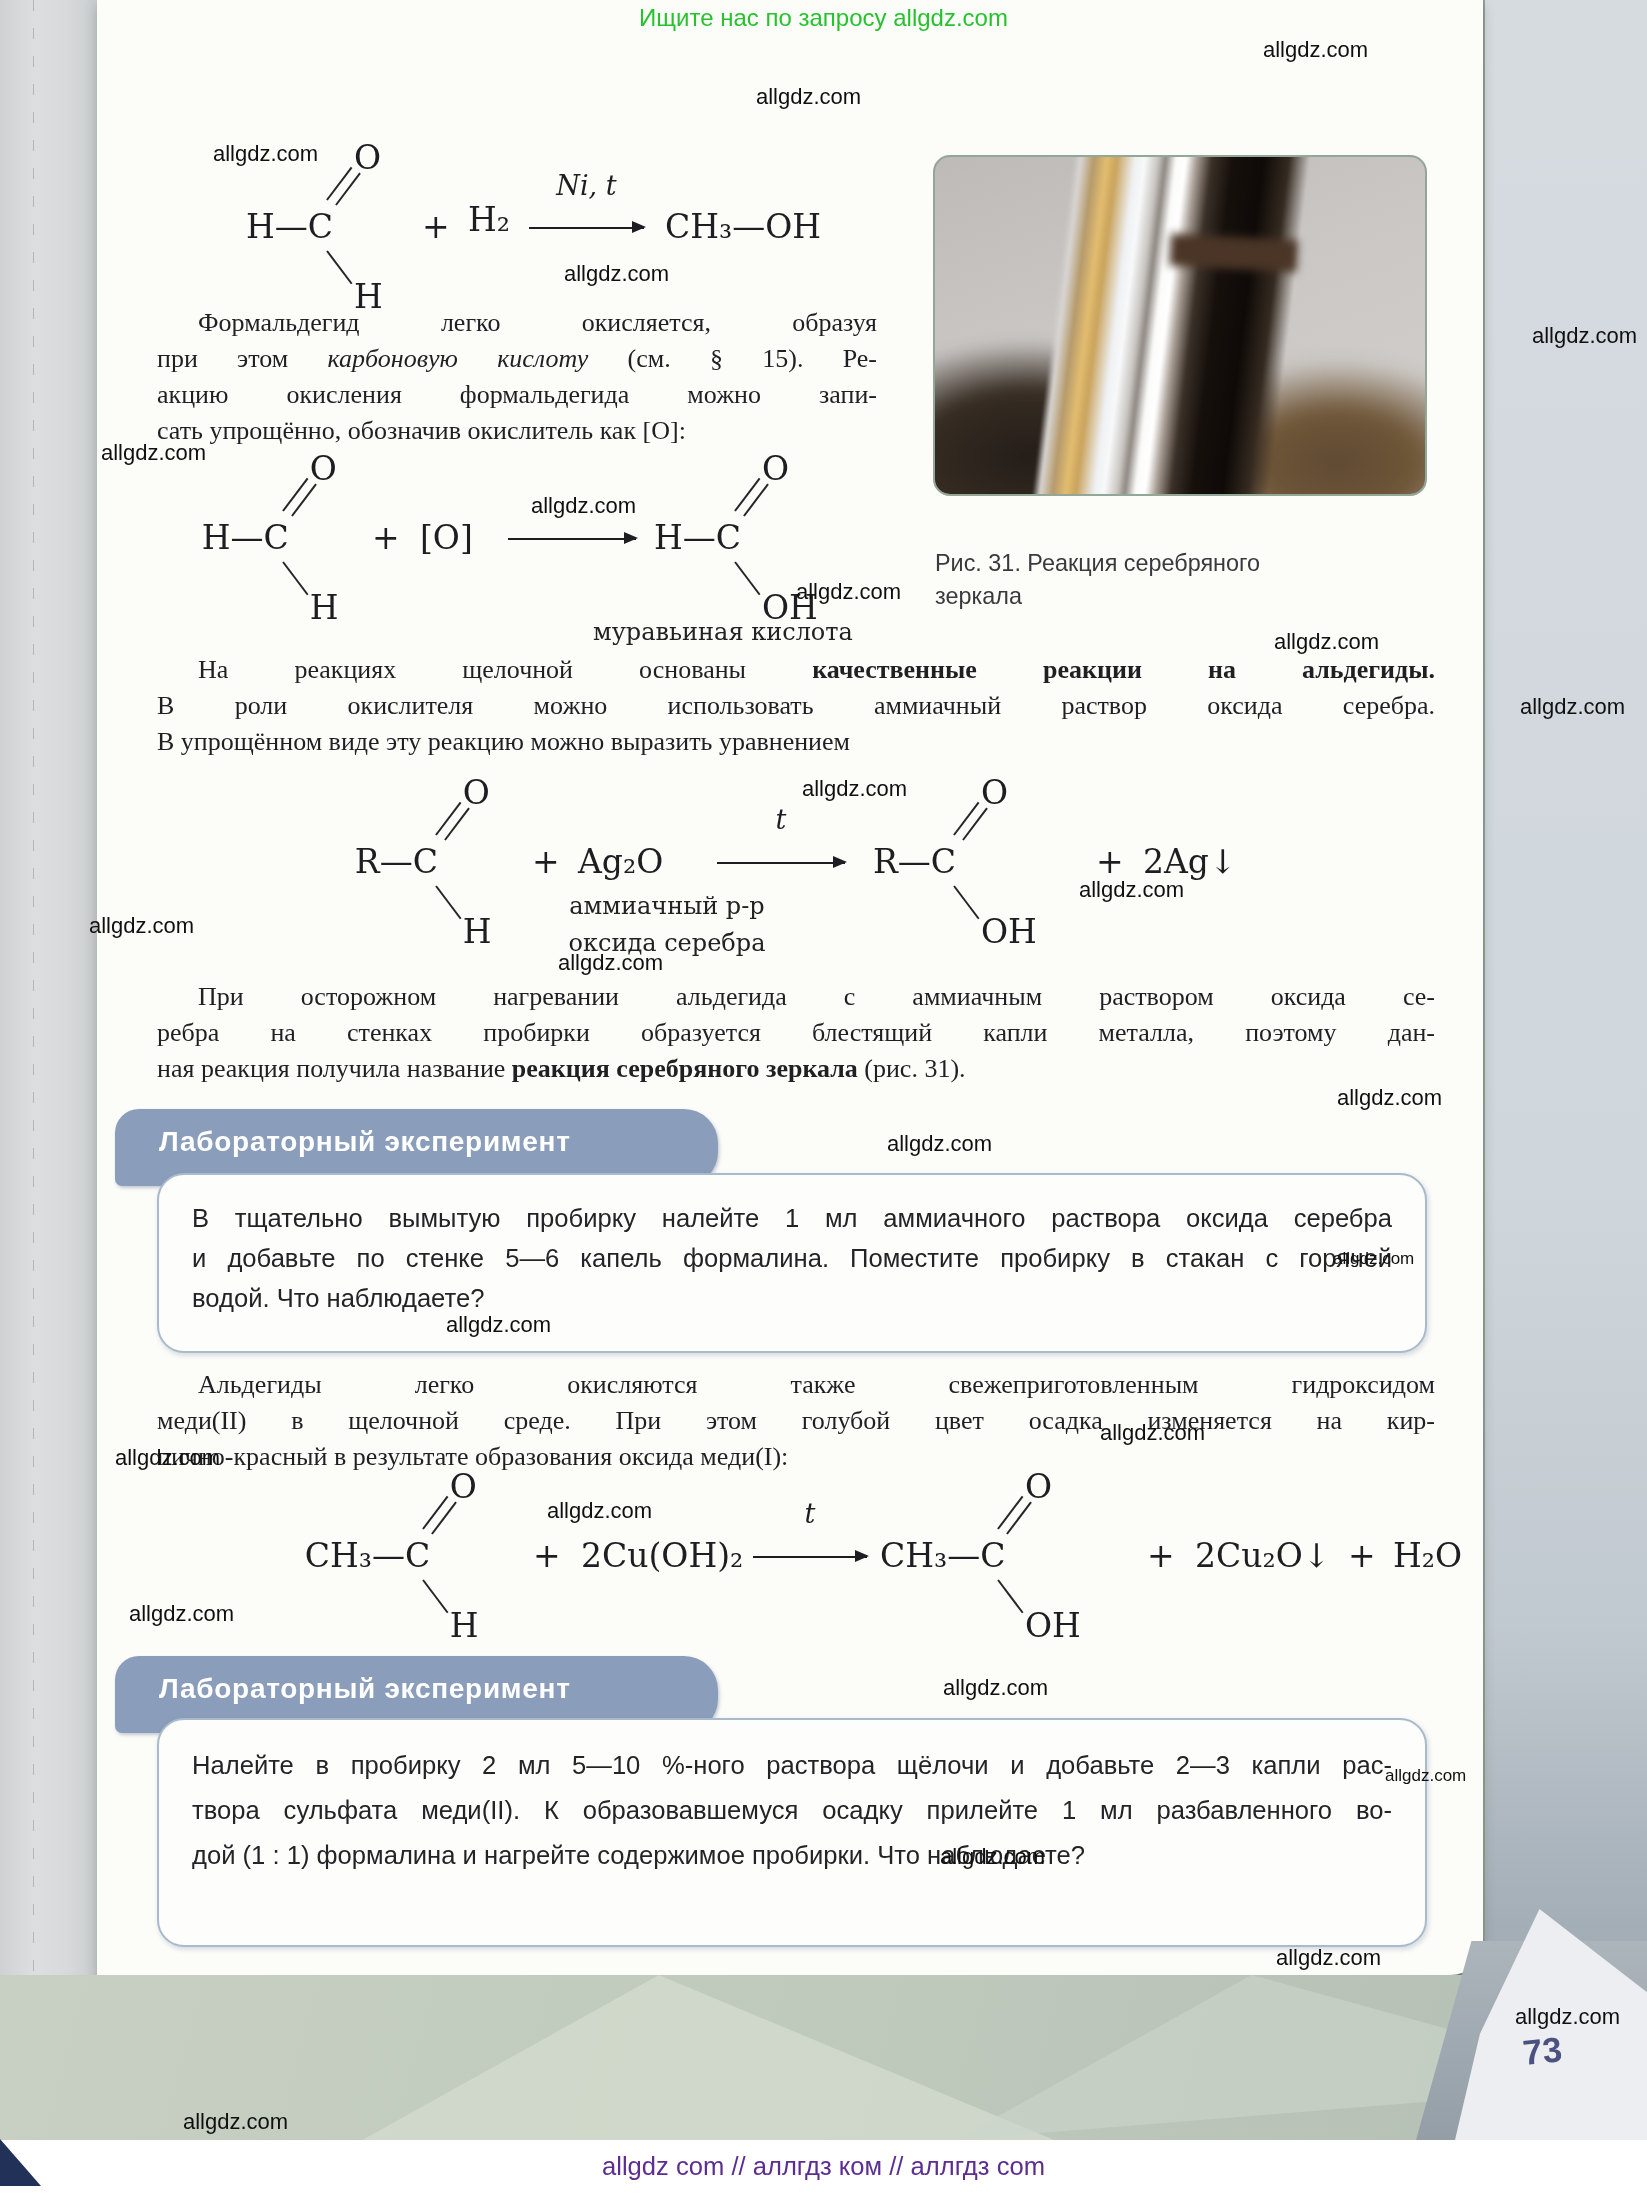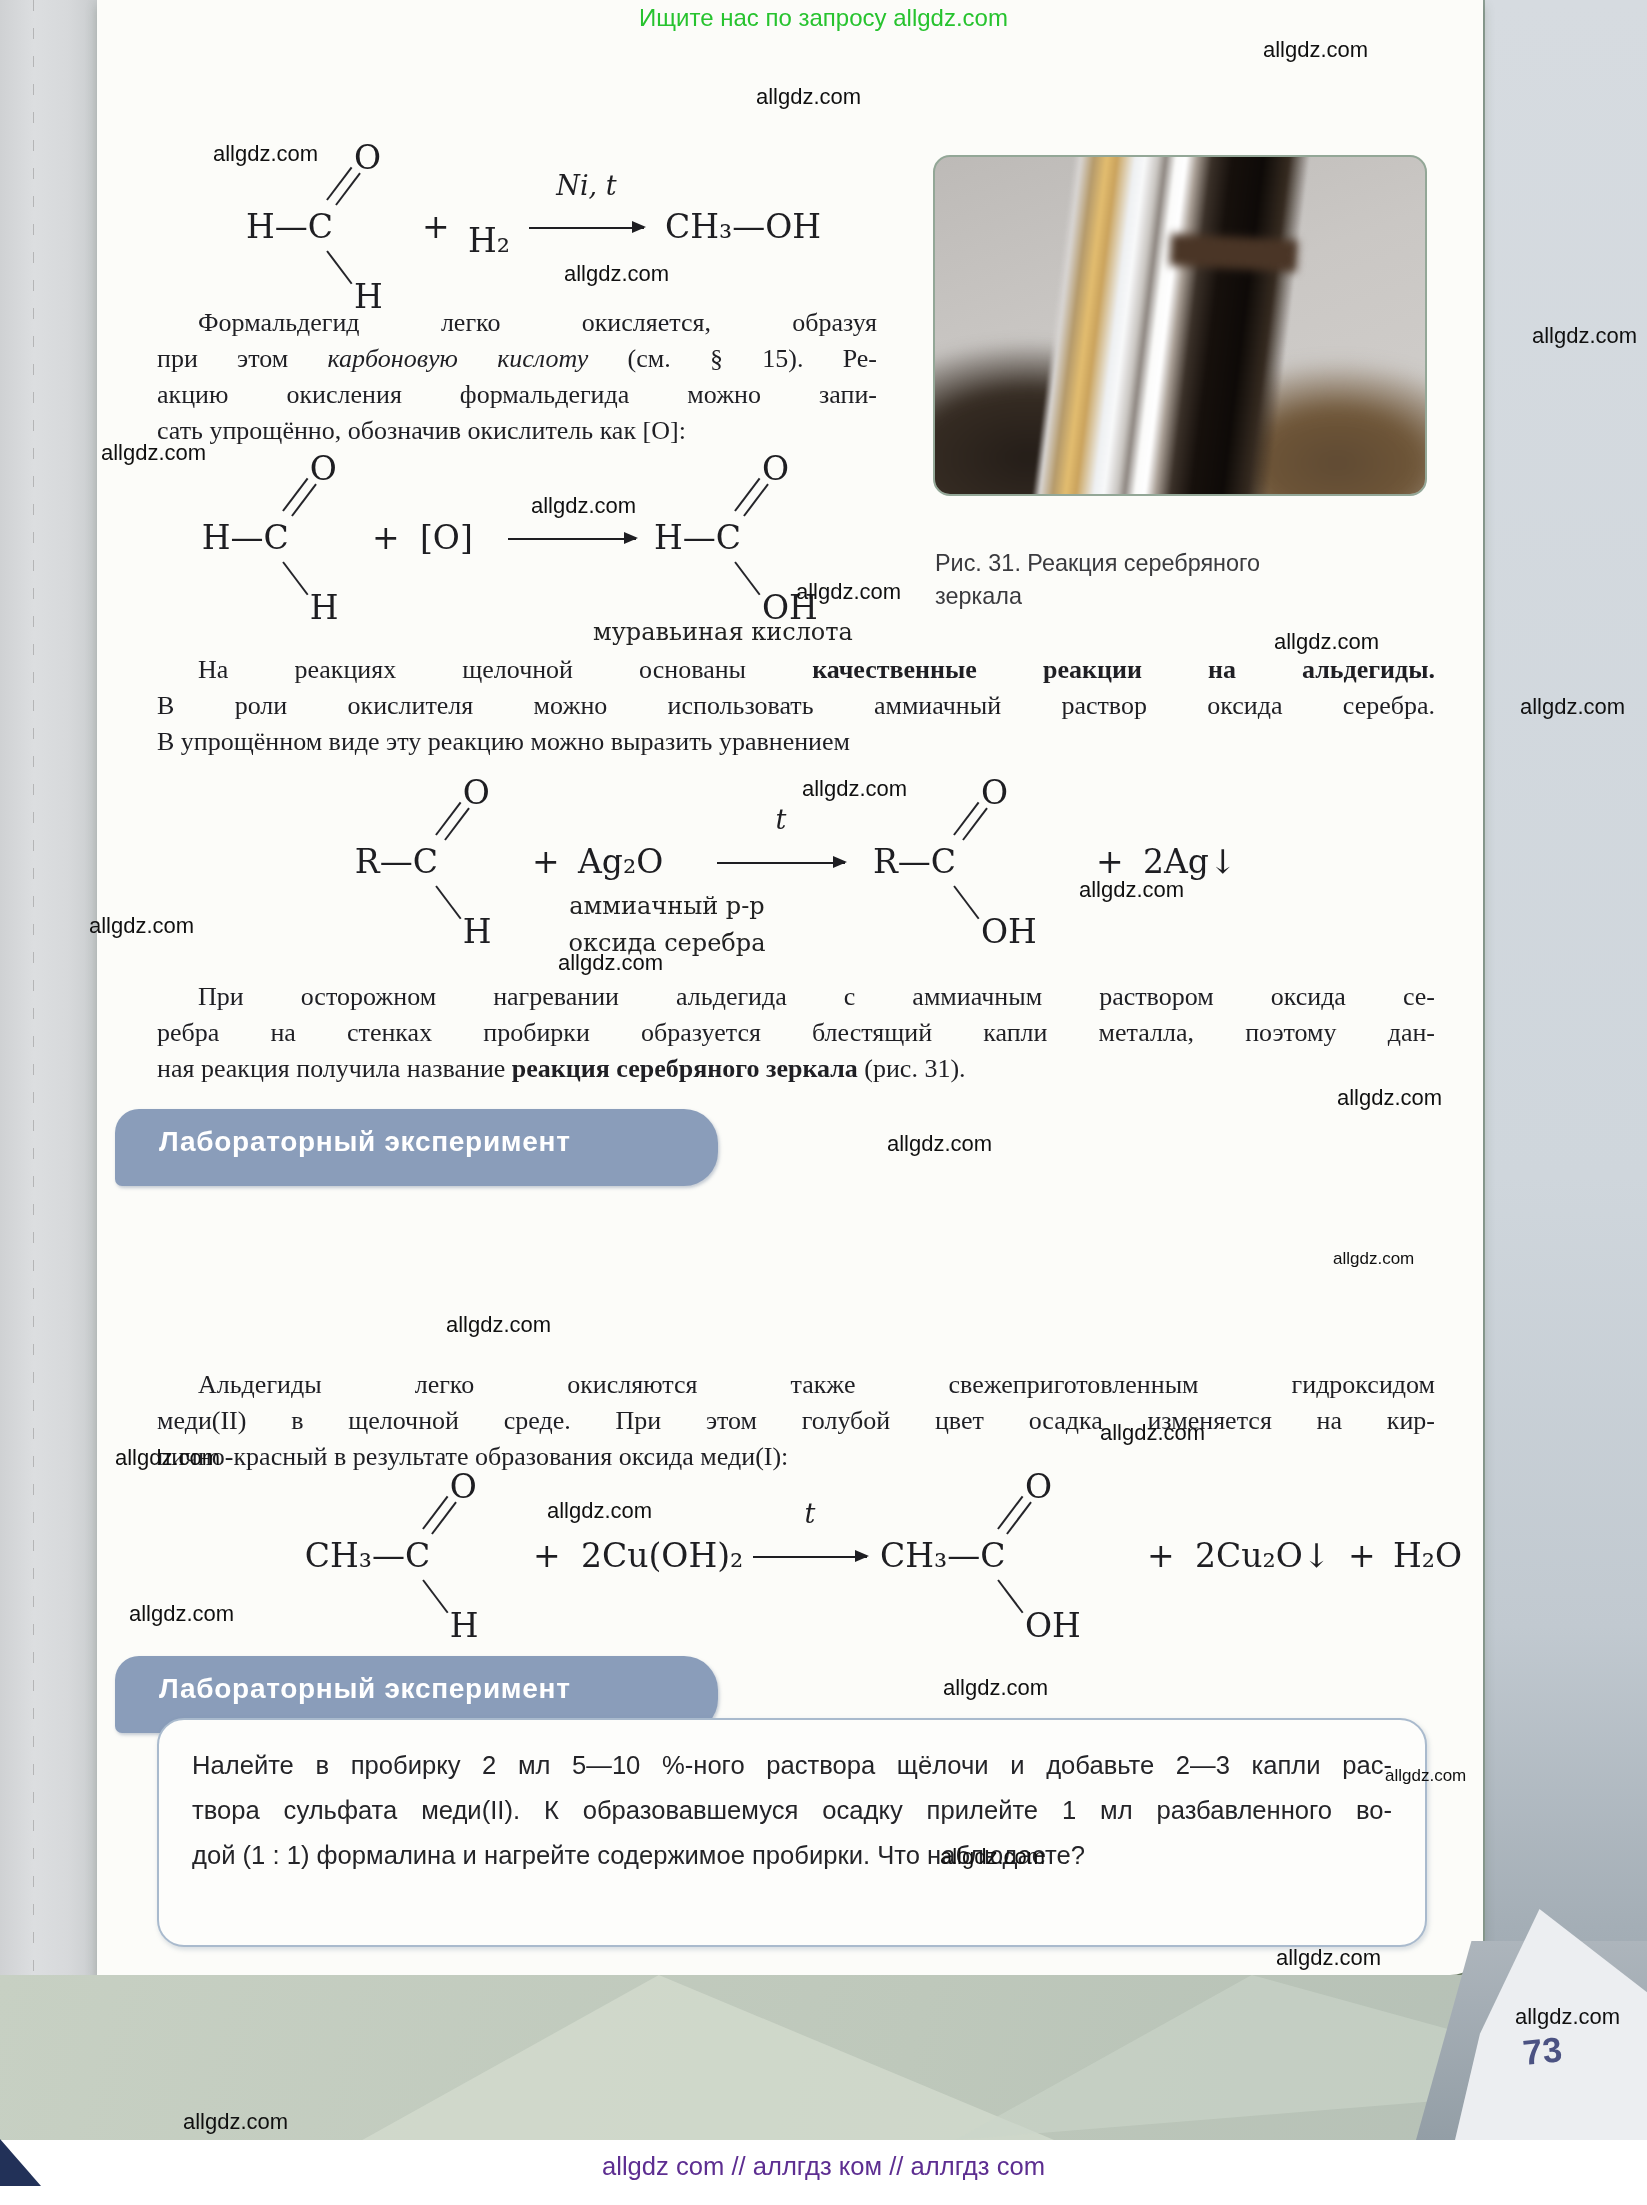--- a/index.html
+++ b/index.html
@@ -120,21 +120,21 @@
     <div class="eq" style="left:142px;top:142px;width:745px;height:177px;">
       <div class="cg" style="left:7px;top:0;--cx:67px;">
         <span class="cg-base">H—C</span>
         <span class="cg-o">O</span>
         <span class="cg-dn">H</span>
         <i class="bond db1"></i>
         <i class="bond db2"></i>
         <i class="bond sb"></i>
       </div>
       <span class="tok" style="left:183px;top:65px;">+</span>
-      <span class="tok" style="left:229px;top:79px;">H₂</span>
+      <span class="tok" style="left:229px;top:58px;">H₂</span>
       <div class="arrow" style="left:290px;top:85px;width:115px;"></div>
       <div class="arrow-label" style="left:290px;top:28px;width:115px;">Ni, t</div>
       <span class="tok" style="left:426px;top:65px;">CH₃—OH</span>
     </div>
 
     <div class="photo">
       <div class="ph-dark"></div>
       <div class="ph-brown"></div>
       <div class="ph-tube"></div>
     </div>
@@ -208,20 +208,25 @@
 
     <div class="para" style="left:60px;top:979px;width:1278px;">
         <div class="tline tline-first"><span>При осторожном нагревании альдегида с аммиачным раствором оксида се-</span></div>
         <div class="tline"><span>ребра на стенках пробирки образуется блестящий капли металла, поэтому дан-</span></div>
         <div class="tline tline-last"><span>ная реакция получила название </span><span style="font-weight: bold;">реакция серебряного зеркала</span><span> (рис. 31).</span></div>
       </div>
 
     <div class="lab-tab" style="left:18px;top:1109px;">
       <div class="lab-title">Лабораторный эксперимент</div>
     </div>
+    <div class="lab-body lab1-body" style="left:60px;top:1173px;">
+        <div class="lab-line">В тщательно вымытую пробирку налейте 1 мл аммиачного раствора оксида серебра</div>
+        <div class="lab-line">и добавьте по стенке 5—6 капель формалина. Поместите пробирку в стакан с горячей</div>
+        <div class="lab-line">водой. Что наблюдаете?</div>
+      </div>
 
     <div class="para" style="left:60px;top:1367px;width:1278px;">
         <div class="tline tline-first"><span>Альдегиды легко окисляются также свежеприготовленным гидроксидом</span></div>
         <div class="tline"><span>меди(II) в щелочной среде. При этом голубой цвет осадка изменяется на кир-</span></div>
         <div class="tline tline-last"><span>пично-красный в результате образования оксида меди(I):</span></div>
       </div>
 
     <div class="eq" style="left:202px;top:1464px;width:1171px;height:213px;">
       <div class="cg" style="left:5.7px;top:7px;--cx:104px;width:227px;">
         <span class="cg-base">CH₃—C</span>

